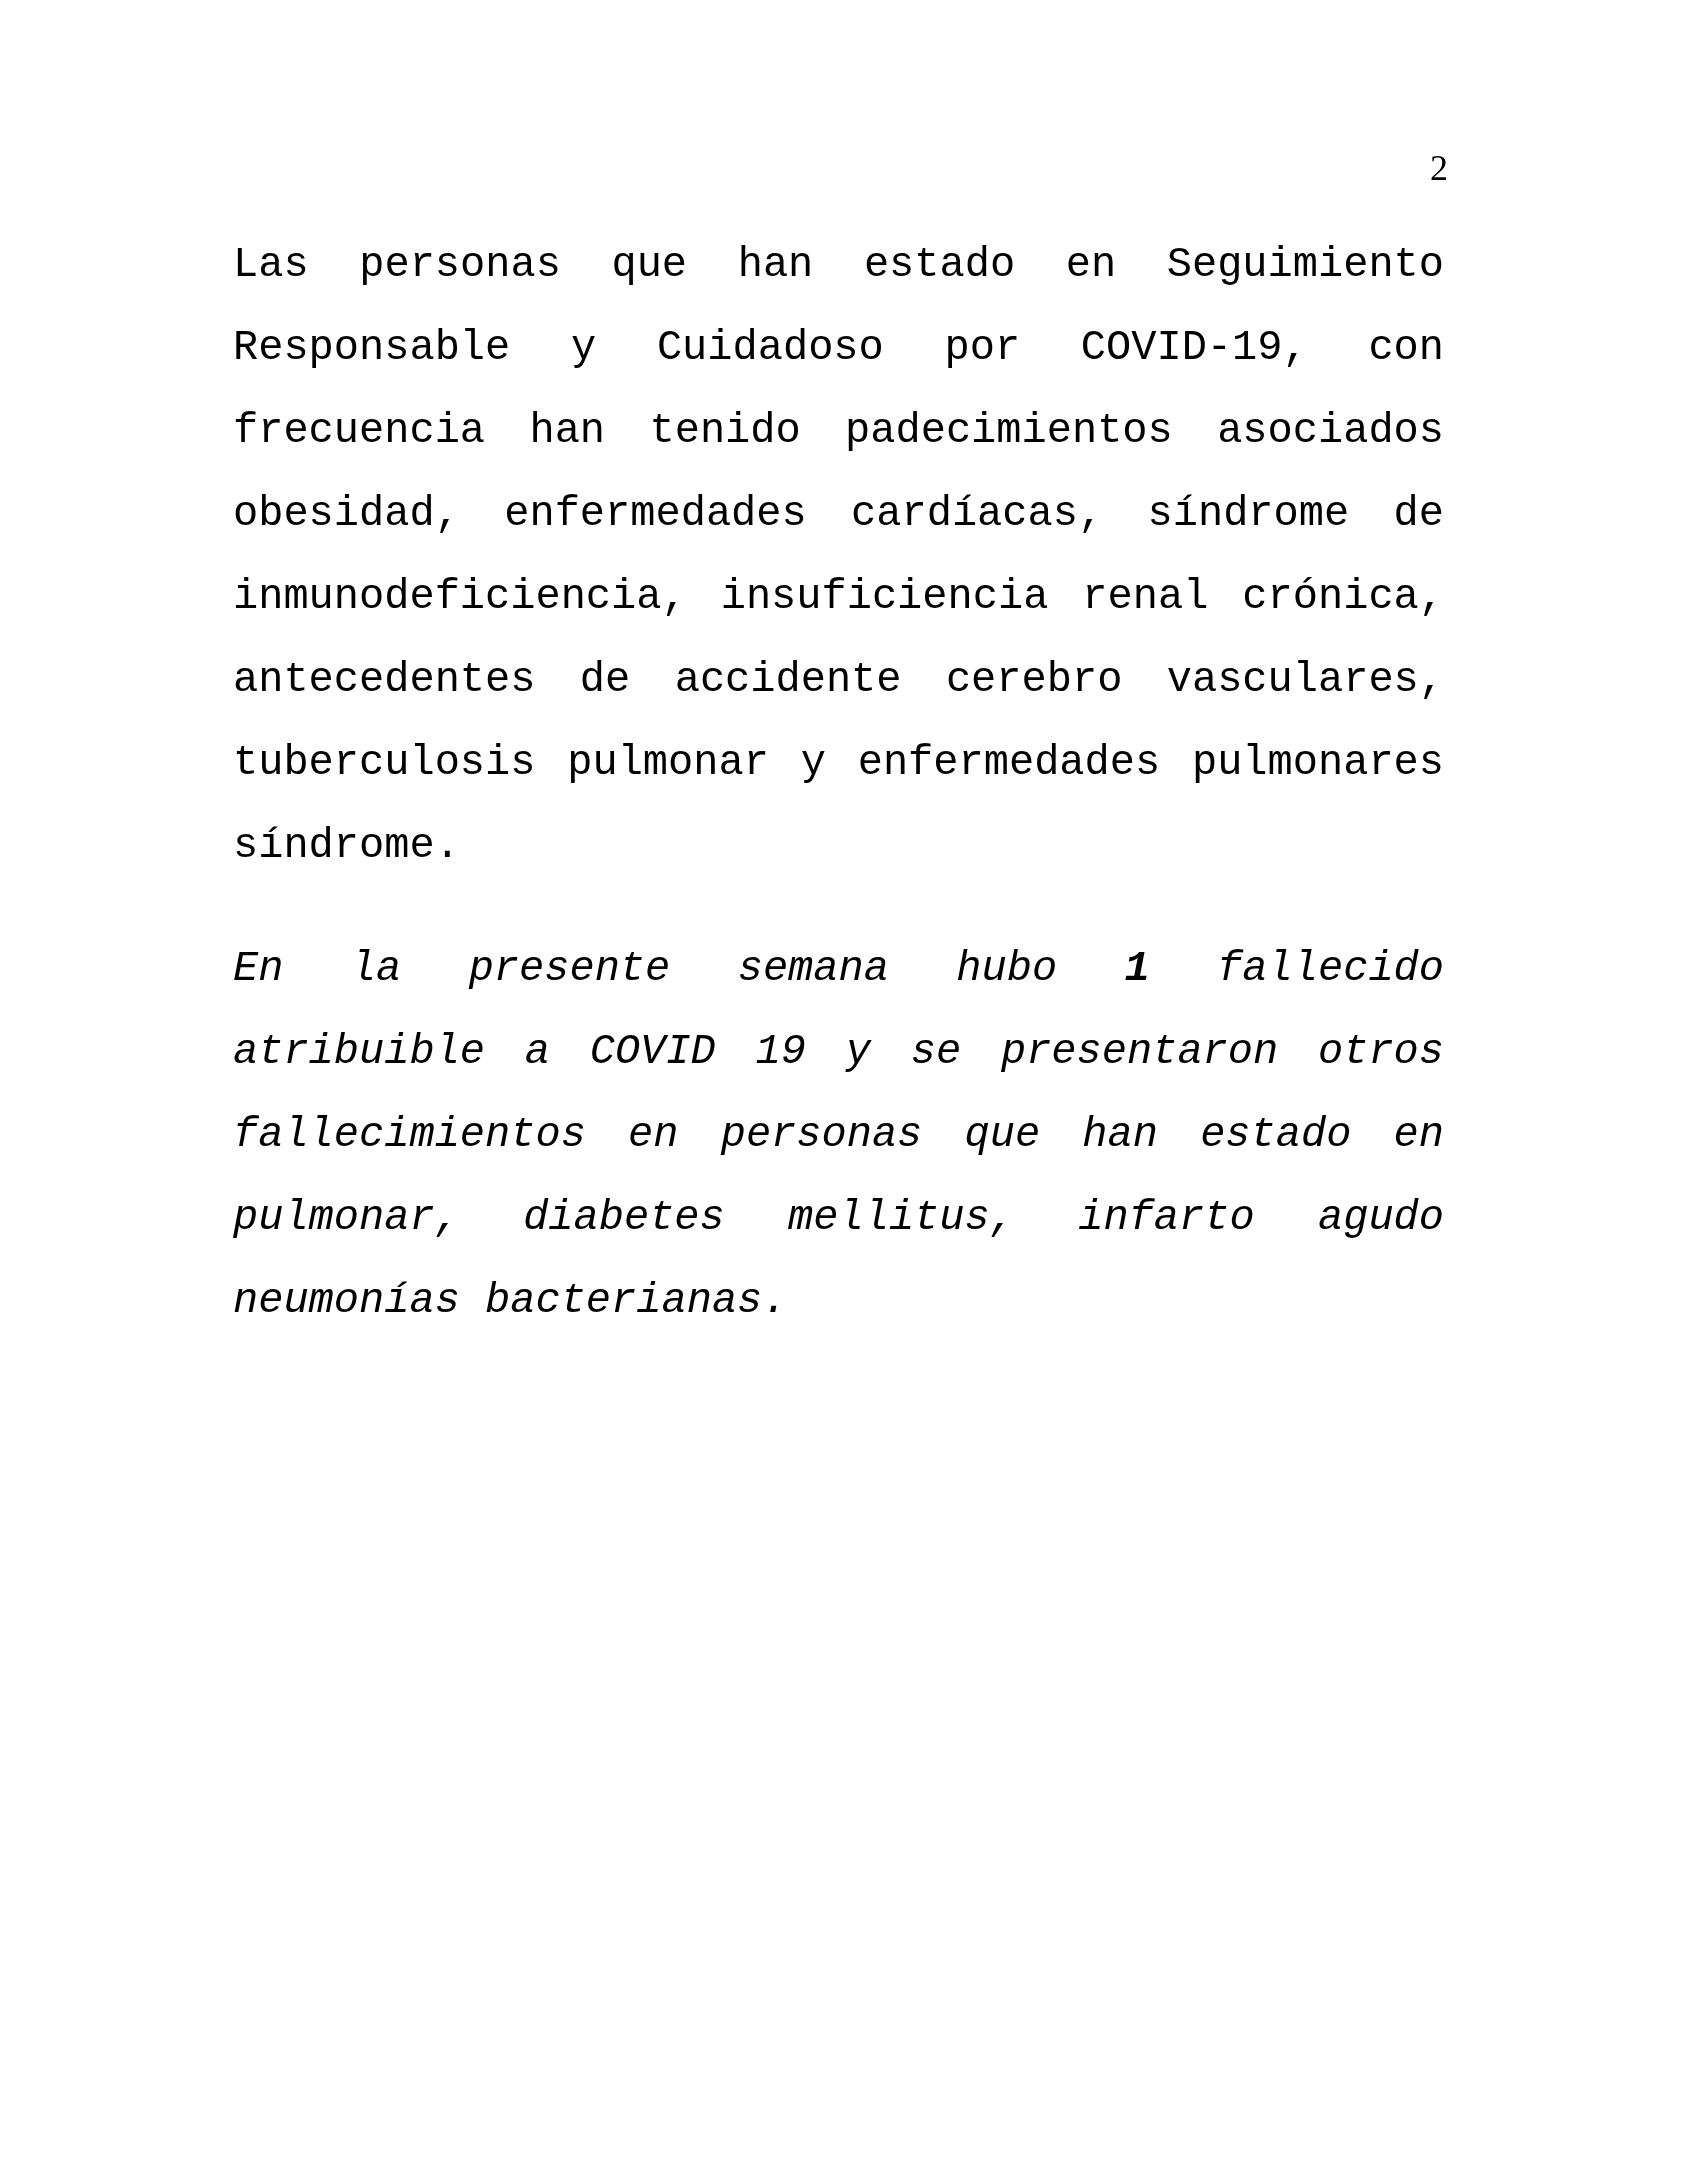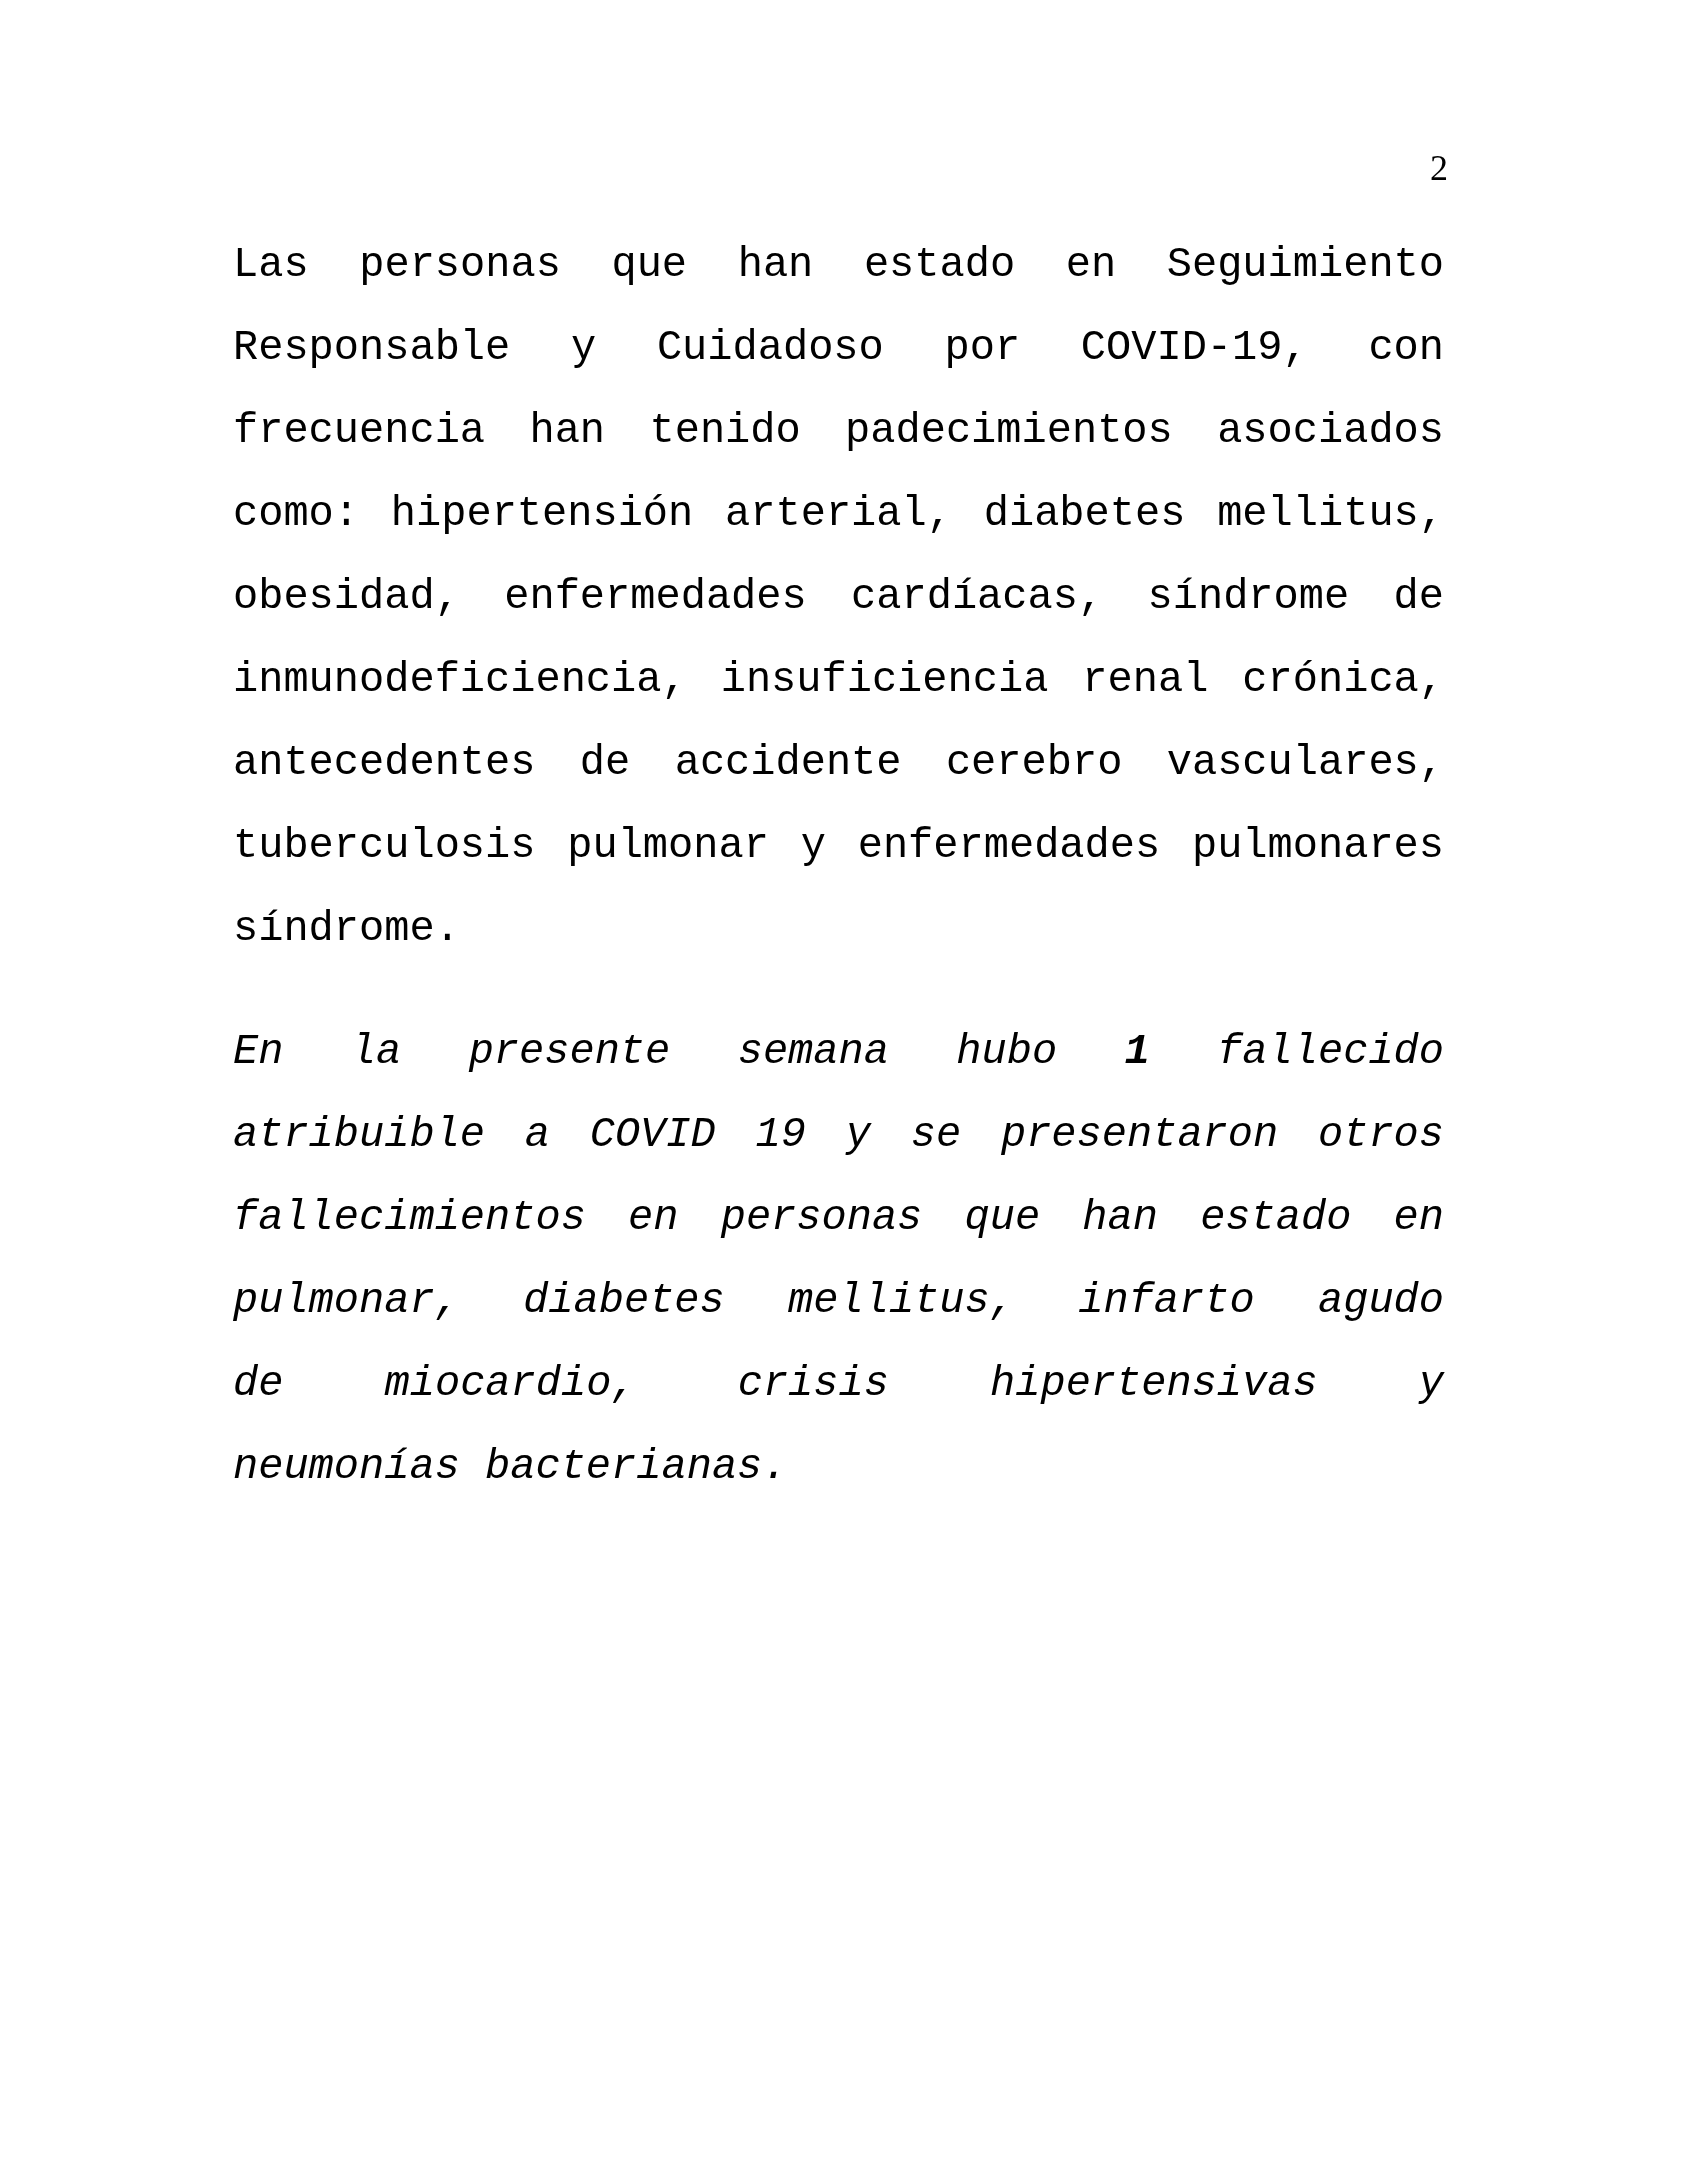--- a/index.html
+++ b/index.html
@@ -49,30 +49,28 @@
 </head>
 <body>
 
 <div class="page">
   <div class="page-number">2</div>
   <main class="body-text">
       <div class="paragraph">
         <div class="line"><span>Las personas que han estado en Seguimiento</span></div>
         <div class="line"><span>Responsable y Cuidadoso por COVID-19, con</span></div>
         <div class="line"><span>frecuencia han tenido padecimientos asociados</span></div>
-        <div class="line"><span>como: hipertensión arterial, diabetes mellitus,</span></div>
         <div class="line"><span>obesidad, enfermedades cardíacas, síndrome de</span></div>
         <div class="line"><span>inmunodeficiencia, insuficiencia renal crónica,</span></div>
         <div class="line"><span>antecedentes de accidente cerebro vasculares,</span></div>
         <div class="line"><span>tuberculosis pulmonar y enfermedades pulmonares</span></div>
         <div class="line para-end"><span>síndrome.</span></div>
       </div>
       <div class="paragraph">
         <div class="line"><span>En la presente semana hubo </span><span class="bold">1</span><span> fallecido</span></div>
         <div class="line"><span>atribuible a COVID 19 y se presentaron otros</span></div>
         <div class="line"><span>fallecimientos en personas que han estado en</span></div>
         <div class="line"><span>pulmonar, diabetes mellitus, infarto agudo</span></div>
-        <div class="line"><span>de miocardio, crisis hipertensivas y</span></div>
         <div class="line para-end"><span>neumonías bacterianas.</span></div>
       </div>
     </main>
 </div>
 
 
 </body></html>

